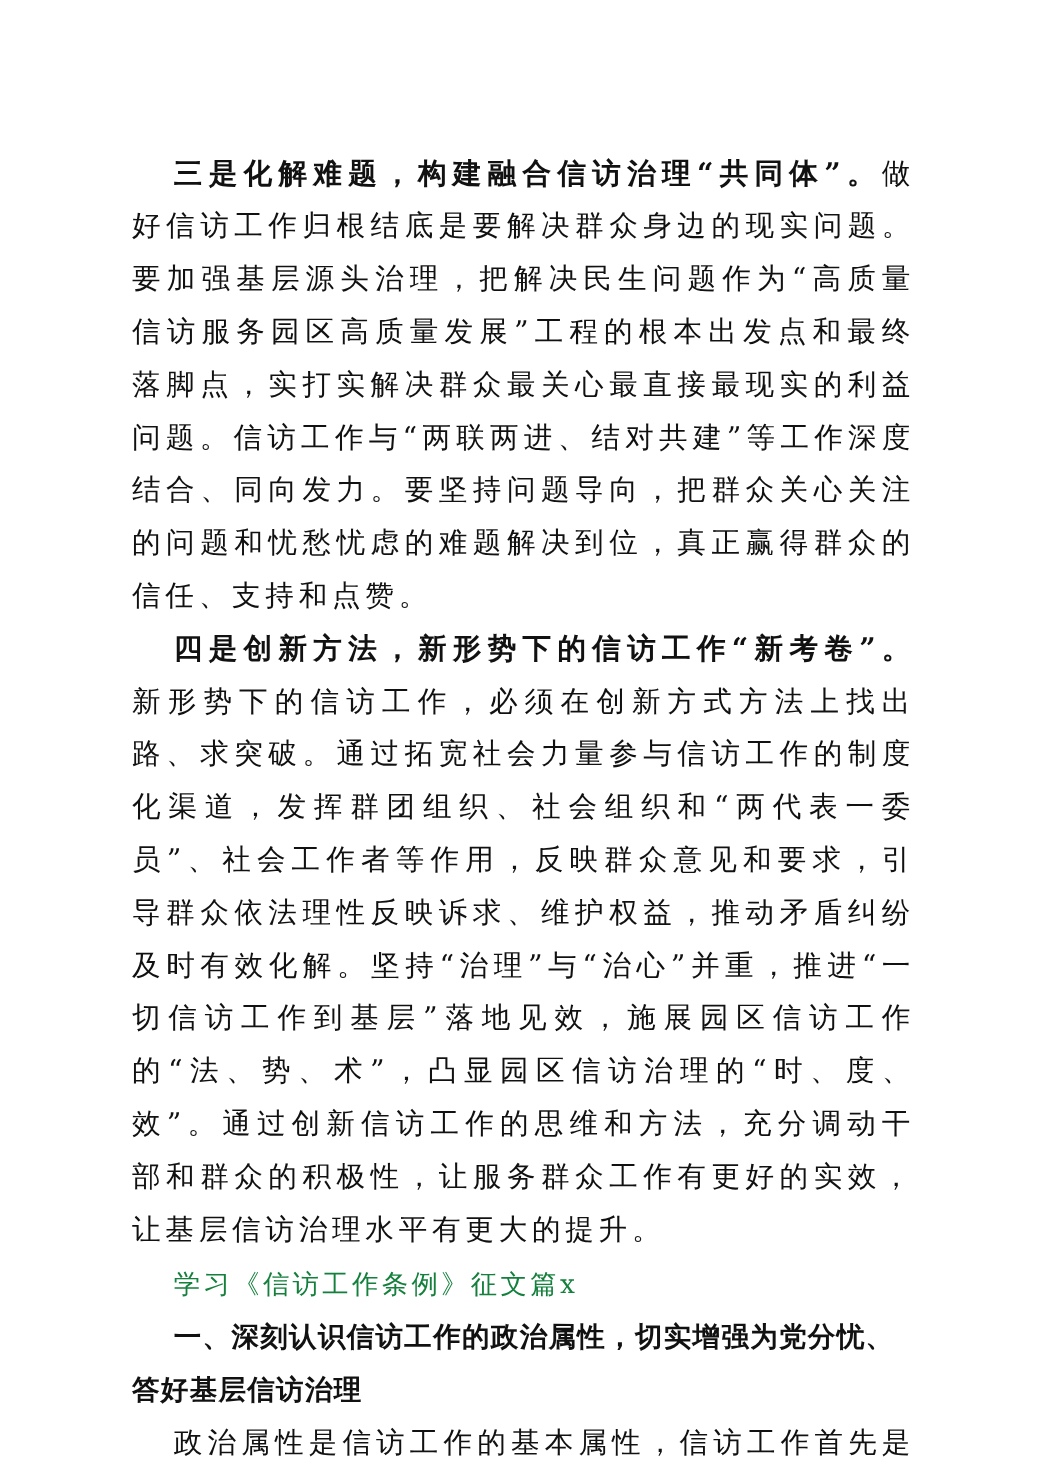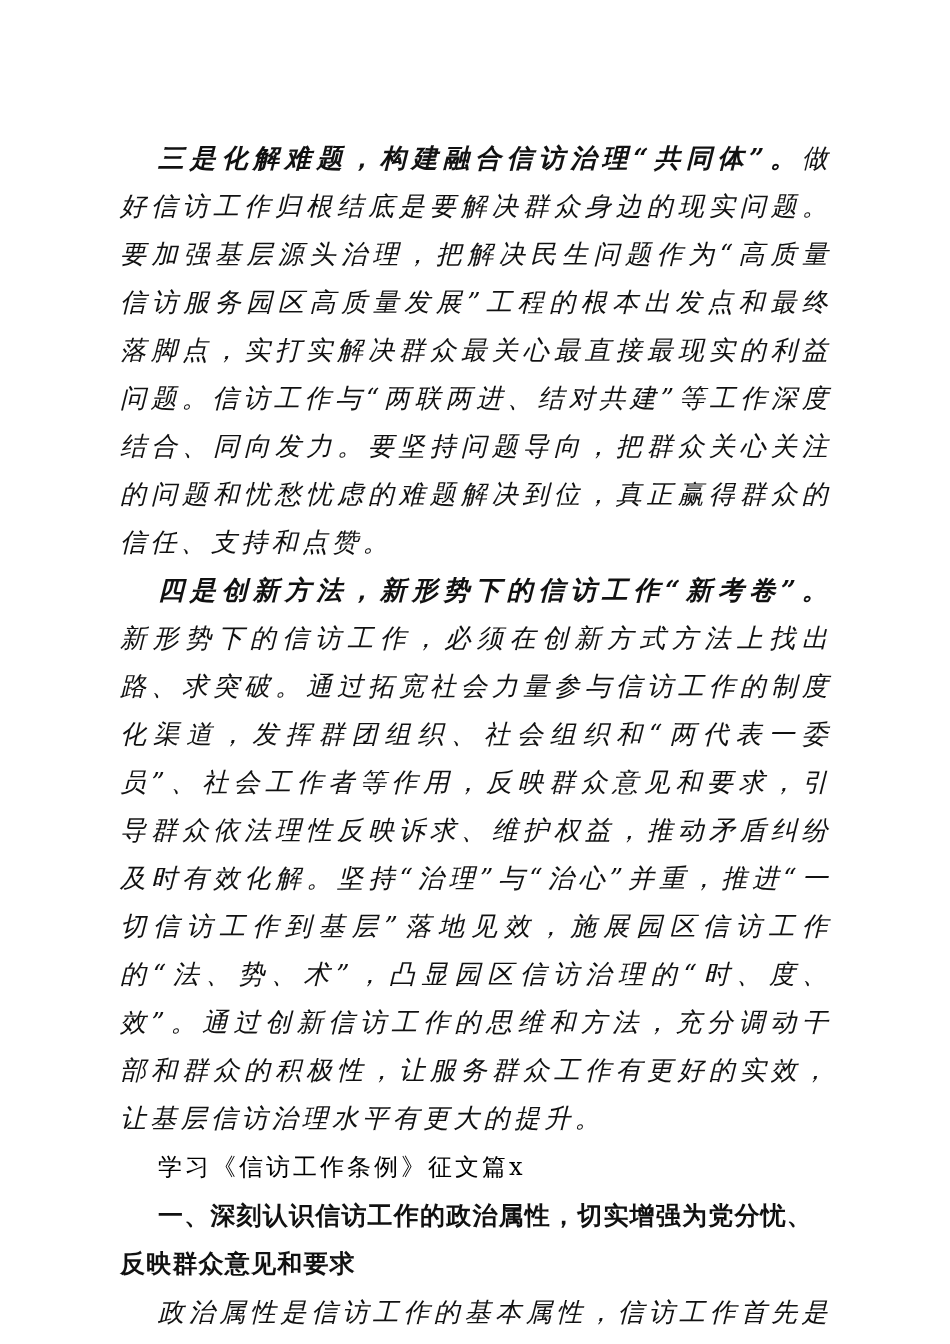--- a/index.html
+++ b/index.html
@@ -1,27 +1,27 @@
 <!DOCTYPE html>
 <html><head>
 <meta charset="utf-8">
 <style>
   html, body { margin: 0; padding: 0; background: #ffffff; }
   body { width: 950px; height: 1344px; position: relative; overflow: hidden;
          font-family: "DejaVu Serif", "Liberation Serif", serif; color: #111; }
   .page { position: absolute; left: 120px; top: 134px; width: 712px; }
   .p { font-size: 26px; line-height: 48px; letter-spacing: 4.3px; text-indent: 38px;
-       margin: 0; text-align: justify; text-align-last: left; word-break: break-all; font-style: italic; }
+       margin: 0; text-align: justify; text-align-last: left; word-break: break-all; }
   .p.lead-bold .lead { font-weight: bold; }
-  .subtitle { font-size: 24px; line-height: 50px; letter-spacing: 3px; text-indent: 38px; margin: 0; color: #000000; }
+  .subtitle { font-size: 24px; line-height: 50px; letter-spacing: 3px; text-indent: 38px; margin: 0; color: #15803d; }
   .heading { font-family: "DejaVu Sans", "Liberation Sans", sans-serif; font-weight: bold;
              font-size: 25px; line-height: 48px; letter-spacing: 1.2px; text-indent: 38px; margin: 0; }
 </style>
 </head>
 <body>
 
 <div class="page">
   <p class="p lead-bold"><span class="lead">三是化解难题，构建融合信访治理“共同体”。</span><span>做好信访工作归根结底是要解决群众身边的现实问题。要加强基层源头治理，把解决民生问题作为“高质量信访服务园区高质量发展”工程的根本出发点和最终落脚点，实打实解决群众最关心最直接最现实的利益问题。信访工作与“两联两进、结对共建”等工作深度结合、同向发力。要坚持问题导向，把群众关心关注的问题和忧愁忧虑的难题解决到位，真正赢得群众的信任、支持和点赞。</span></p>
   <p class="p lead-bold"><span class="lead">四是创新方法，新形势下的信访工作“新考卷”。</span><span>新形势下的信访工作，必须在创新方式方法上找出路、求突破。通过拓宽社会力量参与信访工作的制度化渠道，发挥群团组织、社会组织和“两代表一委员”、社会工作者等作用，反映群众意见和要求，引导群众依法理性反映诉求、维护权益，推动矛盾纠纷及时有效化解。坚持“治理”与“治心”并重，推进“一切信访工作到基层”落地见效，施展园区信访工作的“法、势、术”，凸显园区信访治理的“时、度、效”。通过创新信访工作的思维和方法，充分调动干部和群众的积极性，让服务群众工作有更好的实效，让基层信访治理水平有更大的提升。</span></p>
   <p class="subtitle">学习《信访工作条例》征文篇x</p>
-  <p class="heading">一、深刻认识信访工作的政治属性，切实增强为党分忧、反映群众意见和要求</p>
+  <p class="heading">一、深刻认识信访工作的政治属性，切实增强为党分忧、答好基层信访治理</p>
   <p class="p">政治属性是信访工作的基本属性，信访工作首先是政治工作。做好信访工作，关系巩固党的执政基础这一政治问题，关系保</p>
 </div>
 
 </body></html>

